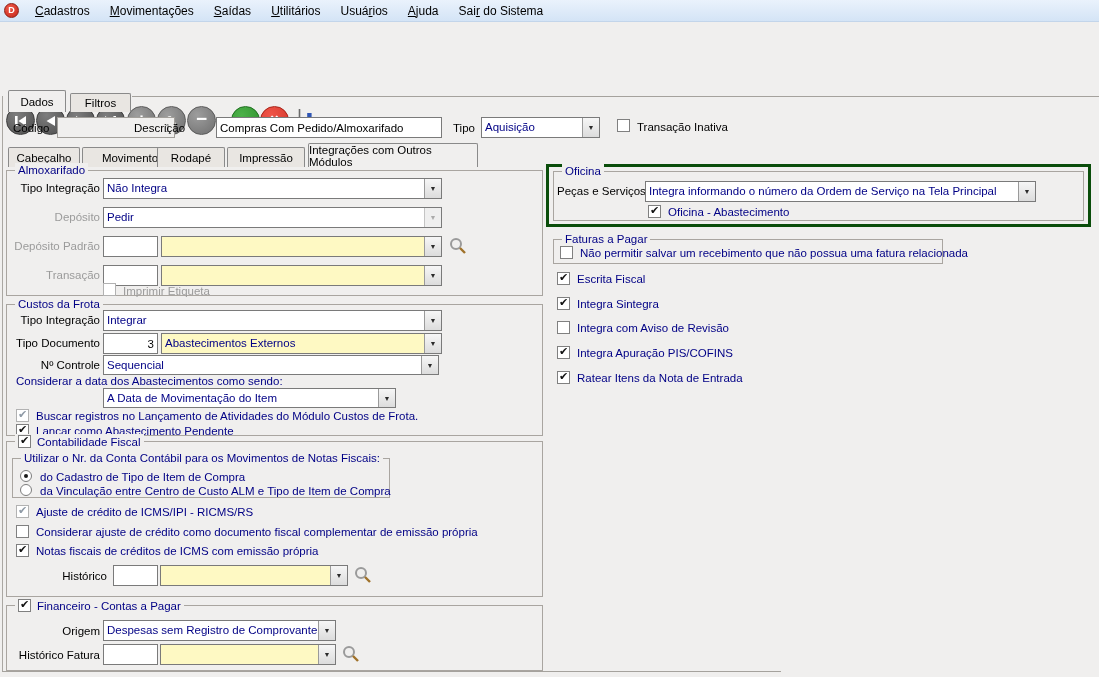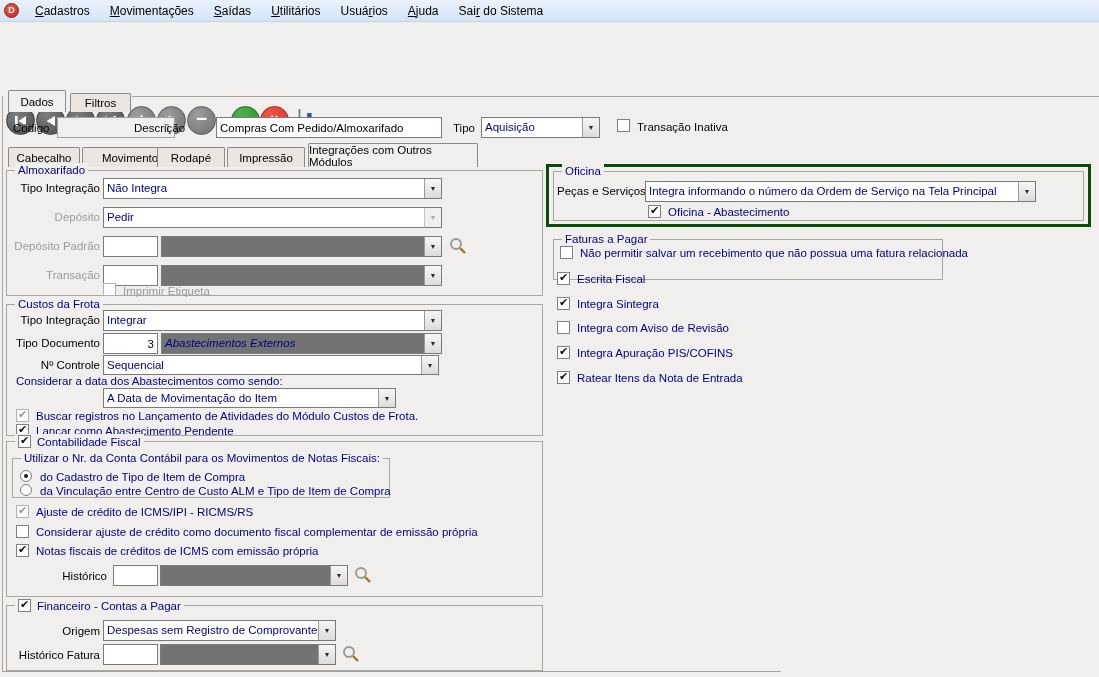--- a/index.html
+++ b/index.html
@@ -50,21 +50,21 @@
 
   .ti { position:absolute; height:21px; border:1px solid #7a7a7a; background:#fff; font-family:"Liberation Sans",sans-serif;
     font-size:11.5px; padding:0 3px; color:#000; }
   .ti.num { text-align:right; }
   .ti.dis { background:#f0efee; border-color:#a3a09b; color:#8a8a8a; text-align:right; }
 
   .combo { position:absolute; height:21px; border:1px solid #7a7a7a; background:#fff; display:flex; align-items:stretch; }
   .combo .cval { flex:1; overflow:hidden; white-space:nowrap; color:#000085; padding:3px 3px 0 3px; }
   .combo .carrow { width:17px; border-left:1px solid #9a9a9a; background:linear-gradient(#f6f6f6,#dcdcdc);
     color:#2b2b2b; font-size:7px; display:flex; align-items:center; justify-content:center; }
-  .combo.yellow { background:#737373;font-style:italic; }
+  .combo.yellow { background:#fef9c3; }
   .combo.dis .carrow { color:#ababab; background:#efefef; border-left-color:#c4c4c4; }
 
   .cb { position:absolute; width:13px; height:13px; border:1px solid #808080; background:#fff; }
   .cb.checked::after { content:"✔"; position:absolute; left:1px; top:-2px; font-size:11px; color:#111; }
   .cb.dis { border-color:#b2b2b2; }
   .cb.dis.checked::after { color:#8f9aa6; }
 
   .radio { position:absolute; width:12px; height:12px; border:1px solid #7d7d7d; border-radius:50%; background:#fff; }
   .radio.sel::after { content:""; position:absolute; left:3px; top:3px; width:4px; height:4px; border-radius:50%; background:#1a1a1a; }
 
@@ -318,21 +318,21 @@
     <span class="gtitle">Oficina</span>
   </div>
   <span class="lbl" style="left:557px; top:184px;">Peças e Serviços</span>
   <div class="combo" style="left:645px; top:181px; width:391px;">
     <span class="cval">Integra informando o número da Ordem de Serviço na Tela Principal</span>
     <span class="carrow">▼</span>
   </div>
   <span class="cb checked" style="left:648px; top:205px;"></span>
   <span class="lbl navy" style="left:668px; top:205px;">Oficina - Abastecimento</span>
 
-  <div class="group" style="left:553px; top:239px; width:390px; height:41px;">
+  <div class="group" style="left:553px; top:239px; width:390px; height:25px;">
     <span class="gtitle">Faturas a Pagar</span>
   </div>
   <span class="cb" style="left:560px; top:246px;"></span>
   <span class="lbl navy" style="left:580px; top:246px;">Não permitir salvar um recebimento que não possua uma fatura relacionada</span>
 
   <span class="cb checked" style="left:557px; top:272px;"></span>
   <span class="lbl navy" style="left:577px; top:272px;">Escrita Fiscal</span>
   <span class="cb checked" style="left:557px; top:297px;"></span>
   <span class="lbl navy" style="left:577px; top:297px;">Integra Sintegra</span>
   <span class="cb" style="left:557px; top:321px;"></span>

